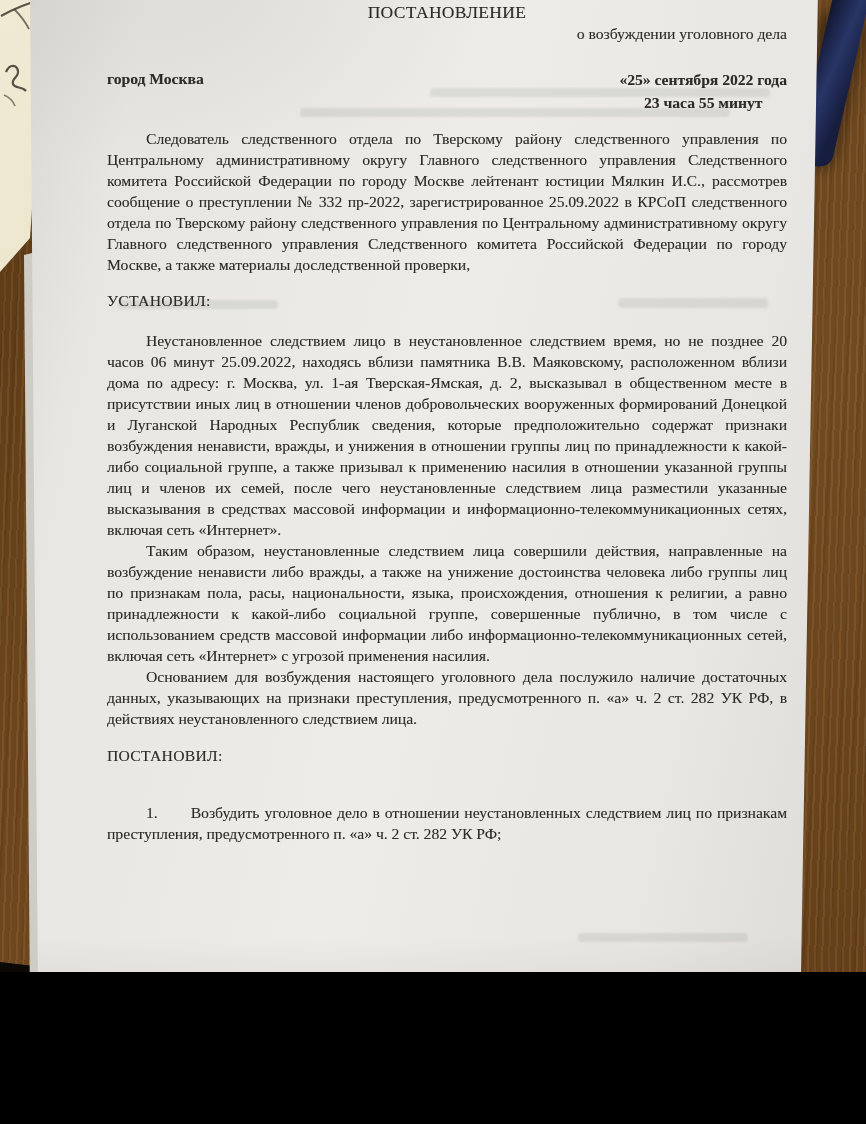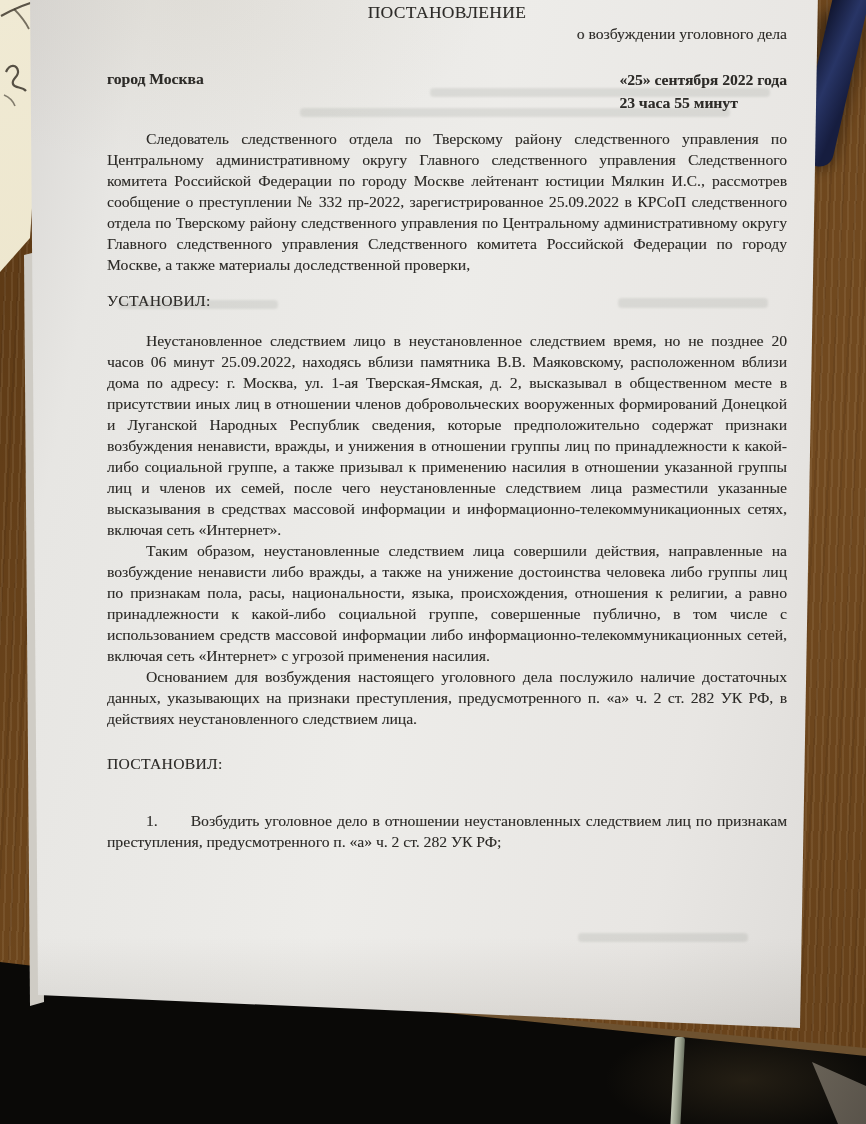--- a/index.html
+++ b/index.html
@@ -1,17 +1,17 @@
 <!DOCTYPE html>
 <html lang="ru"><head>
 <meta charset="utf-8">
 <style>
   html,body{margin:0;padding:0;background:#000;}
   .stage{
-    position:relative;width:866px;height:1124px;overflow:hidden;
+    position:relative;width:866px;height:972px;overflow:hidden;
     background:#7dd3fc;
     font-family:"Liberation Serif","DejaVu Serif",serif;
   }
   
   .wood-base{
     position:absolute;inset:0;
     background-color:#a3824f;
     background-image:
       linear-gradient(to bottom right,#8a6a3e 0%,#a8875a 38%,#b29167 68%,#9c7b4e 100%),
       repeating-linear-gradient(93deg,rgba(255,245,220,0.10) 0 2px,rgba(0,0,0,0) 2px 6px,rgba(90,60,25,0.10) 6px 8px,rgba(0,0,0,0) 8px 13px);
@@ -77,24 +77,24 @@
     filter:drop-shadow(5px 8px 9px rgba(25,18,8,0.5));
   }
   .doc{
     position:absolute;left:107px;top:10px;width:680px;
     font-size:15.6px;line-height:21px;color:#2d2b28;
     text-shadow:0.3px 0.3px 0.6px rgba(45,42,38,0.32);
   }
   .doc-title{text-align:center;font-size:17.4px;letter-spacing:0.4px;margin:0;}
   .doc-subtitle{text-align:right;margin:0 0 24px;}
   .meta{display:flex;justify-content:space-between;align-items:flex-start;margin:0 0 14px;font-weight:bold;}
-  .meta-right{text-align:left;line-height:23px;}
+  .meta-right{text-align:center;line-height:23px;}
   .doc p{margin:0;text-indent:39px;text-align:justify;}
   .sec-heading{text-align:center;text-indent:0 !important;margin:15px 0 19px !important;letter-spacing:0.3px;}
-  .sec-heading.resolved{margin:24px 0 36px !important;}
+  .sec-heading.resolved{margin:16px 0 36px !important;}
   .item-num{margin-right:33px;}
   
   .ghost{position:absolute;background:#5a6258;opacity:0.12;border-radius:4px;filter:blur(1.3px);}
   .g1{left:430px;top:96px;width:340px;height:9px;}
   .g2{left:300px;top:116px;width:430px;height:9px;}
   .g3{left:118px;top:308px;width:160px;height:9px;}
   .g4{left:618px;top:306px;width:150px;height:10px;}
   .g5{left:578px;top:941px;width:170px;height:9px;}
 </style>
 </head>

